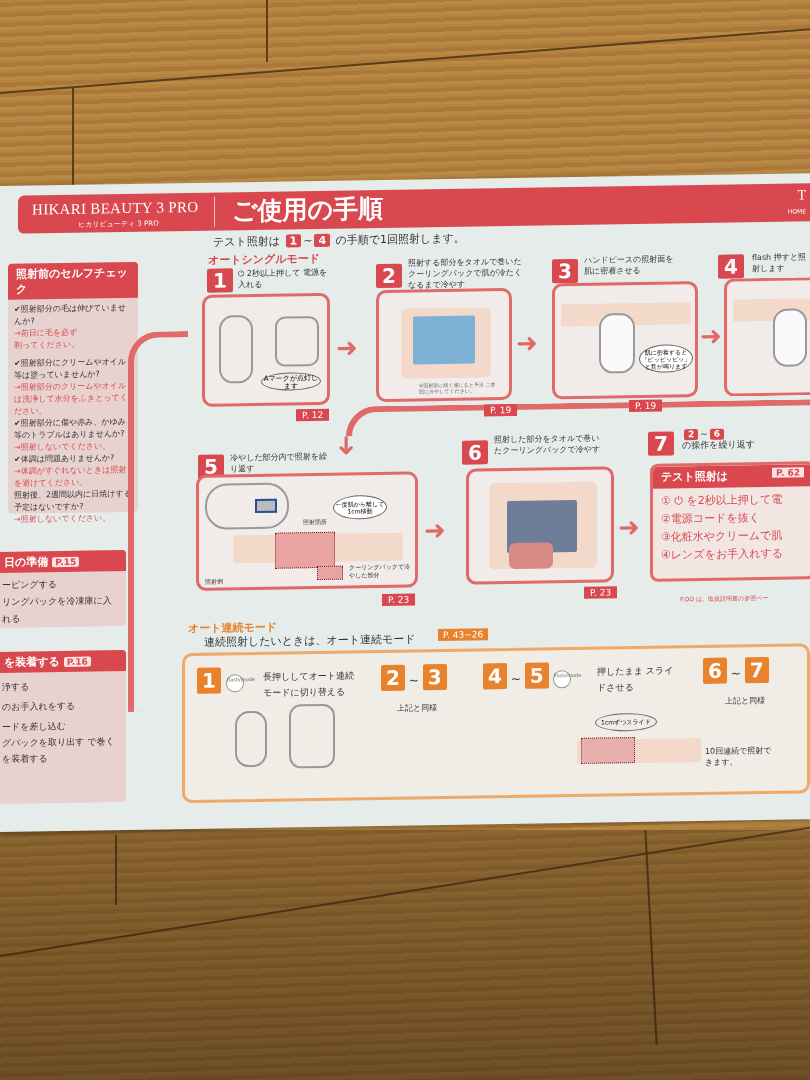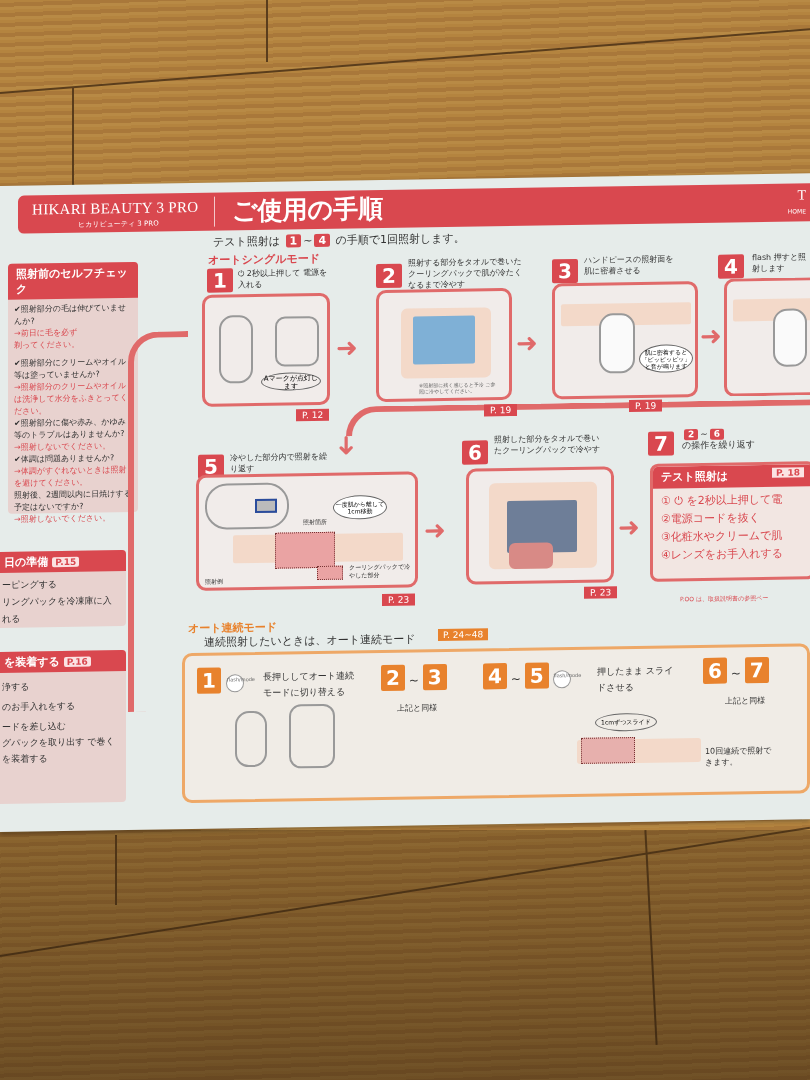--- a/index.html
+++ b/index.html
@@ -176,33 +176,33 @@
   <div class="pref" style="left:584px;top:410px">P. 23</div>
   <div class="arrow" style="left:618px;top:336px">➜</div>
 
   <div class="step-num" style="left:648px;top:256px">7</div>
   <div class="step-txt" style="left:682px;top:254px;width:100px;font-size:9px">
     <span class="nbox">2</span>~<span class="nbox">6</span><br>
     <span>の操作を繰り返す</span>
   </div>
 
   <div class="after">
-    <div class="after-hdr"><span>テスト照射は</span><span class="p">P. 18</span></div>
+    <div class="after-hdr"><span>テスト照射は</span><span class="p">P. 62</span></div>
     <div class="after-list">
       <div>① ⏻ を2秒以上押して電</div>
       <div>②電源コードを抜く</div>
       <div>③化粧水やクリームで肌</div>
       <div>④レンズをお手入れする</div>
     </div>
   </div>
   <div class="foot-note">P.OO は、取扱説明書の参照ペー</div>
 
   <div class="mode2">オート連続モード</div>
   <div class="mode2-sub">連続照射したいときは、オート連続モード</div>
-  <div class="mode2-p">P. 24~48</div>
+  <div class="mode2-p">P. 43~26</div>
 
   <div class="cont">
     <div style="position:absolute;left:12px;top:12px">
       <span class="onum">1</span>
       <span class="flash">flash/mode</span>
     </div>
     <div class="otxt" style="left:78px;top:14px;width:100px;font-size:9px;line-height:16px">長押ししてオート連続モードに切り替える</div>
     <div style="position:absolute;left:50px;top:56px;width:32px;height:56px;border:2px solid #999;border-radius:14px"></div>
     <div style="position:absolute;left:104px;top:50px;width:46px;height:64px;border:2px solid #999;border-radius:12px"></div>
 

